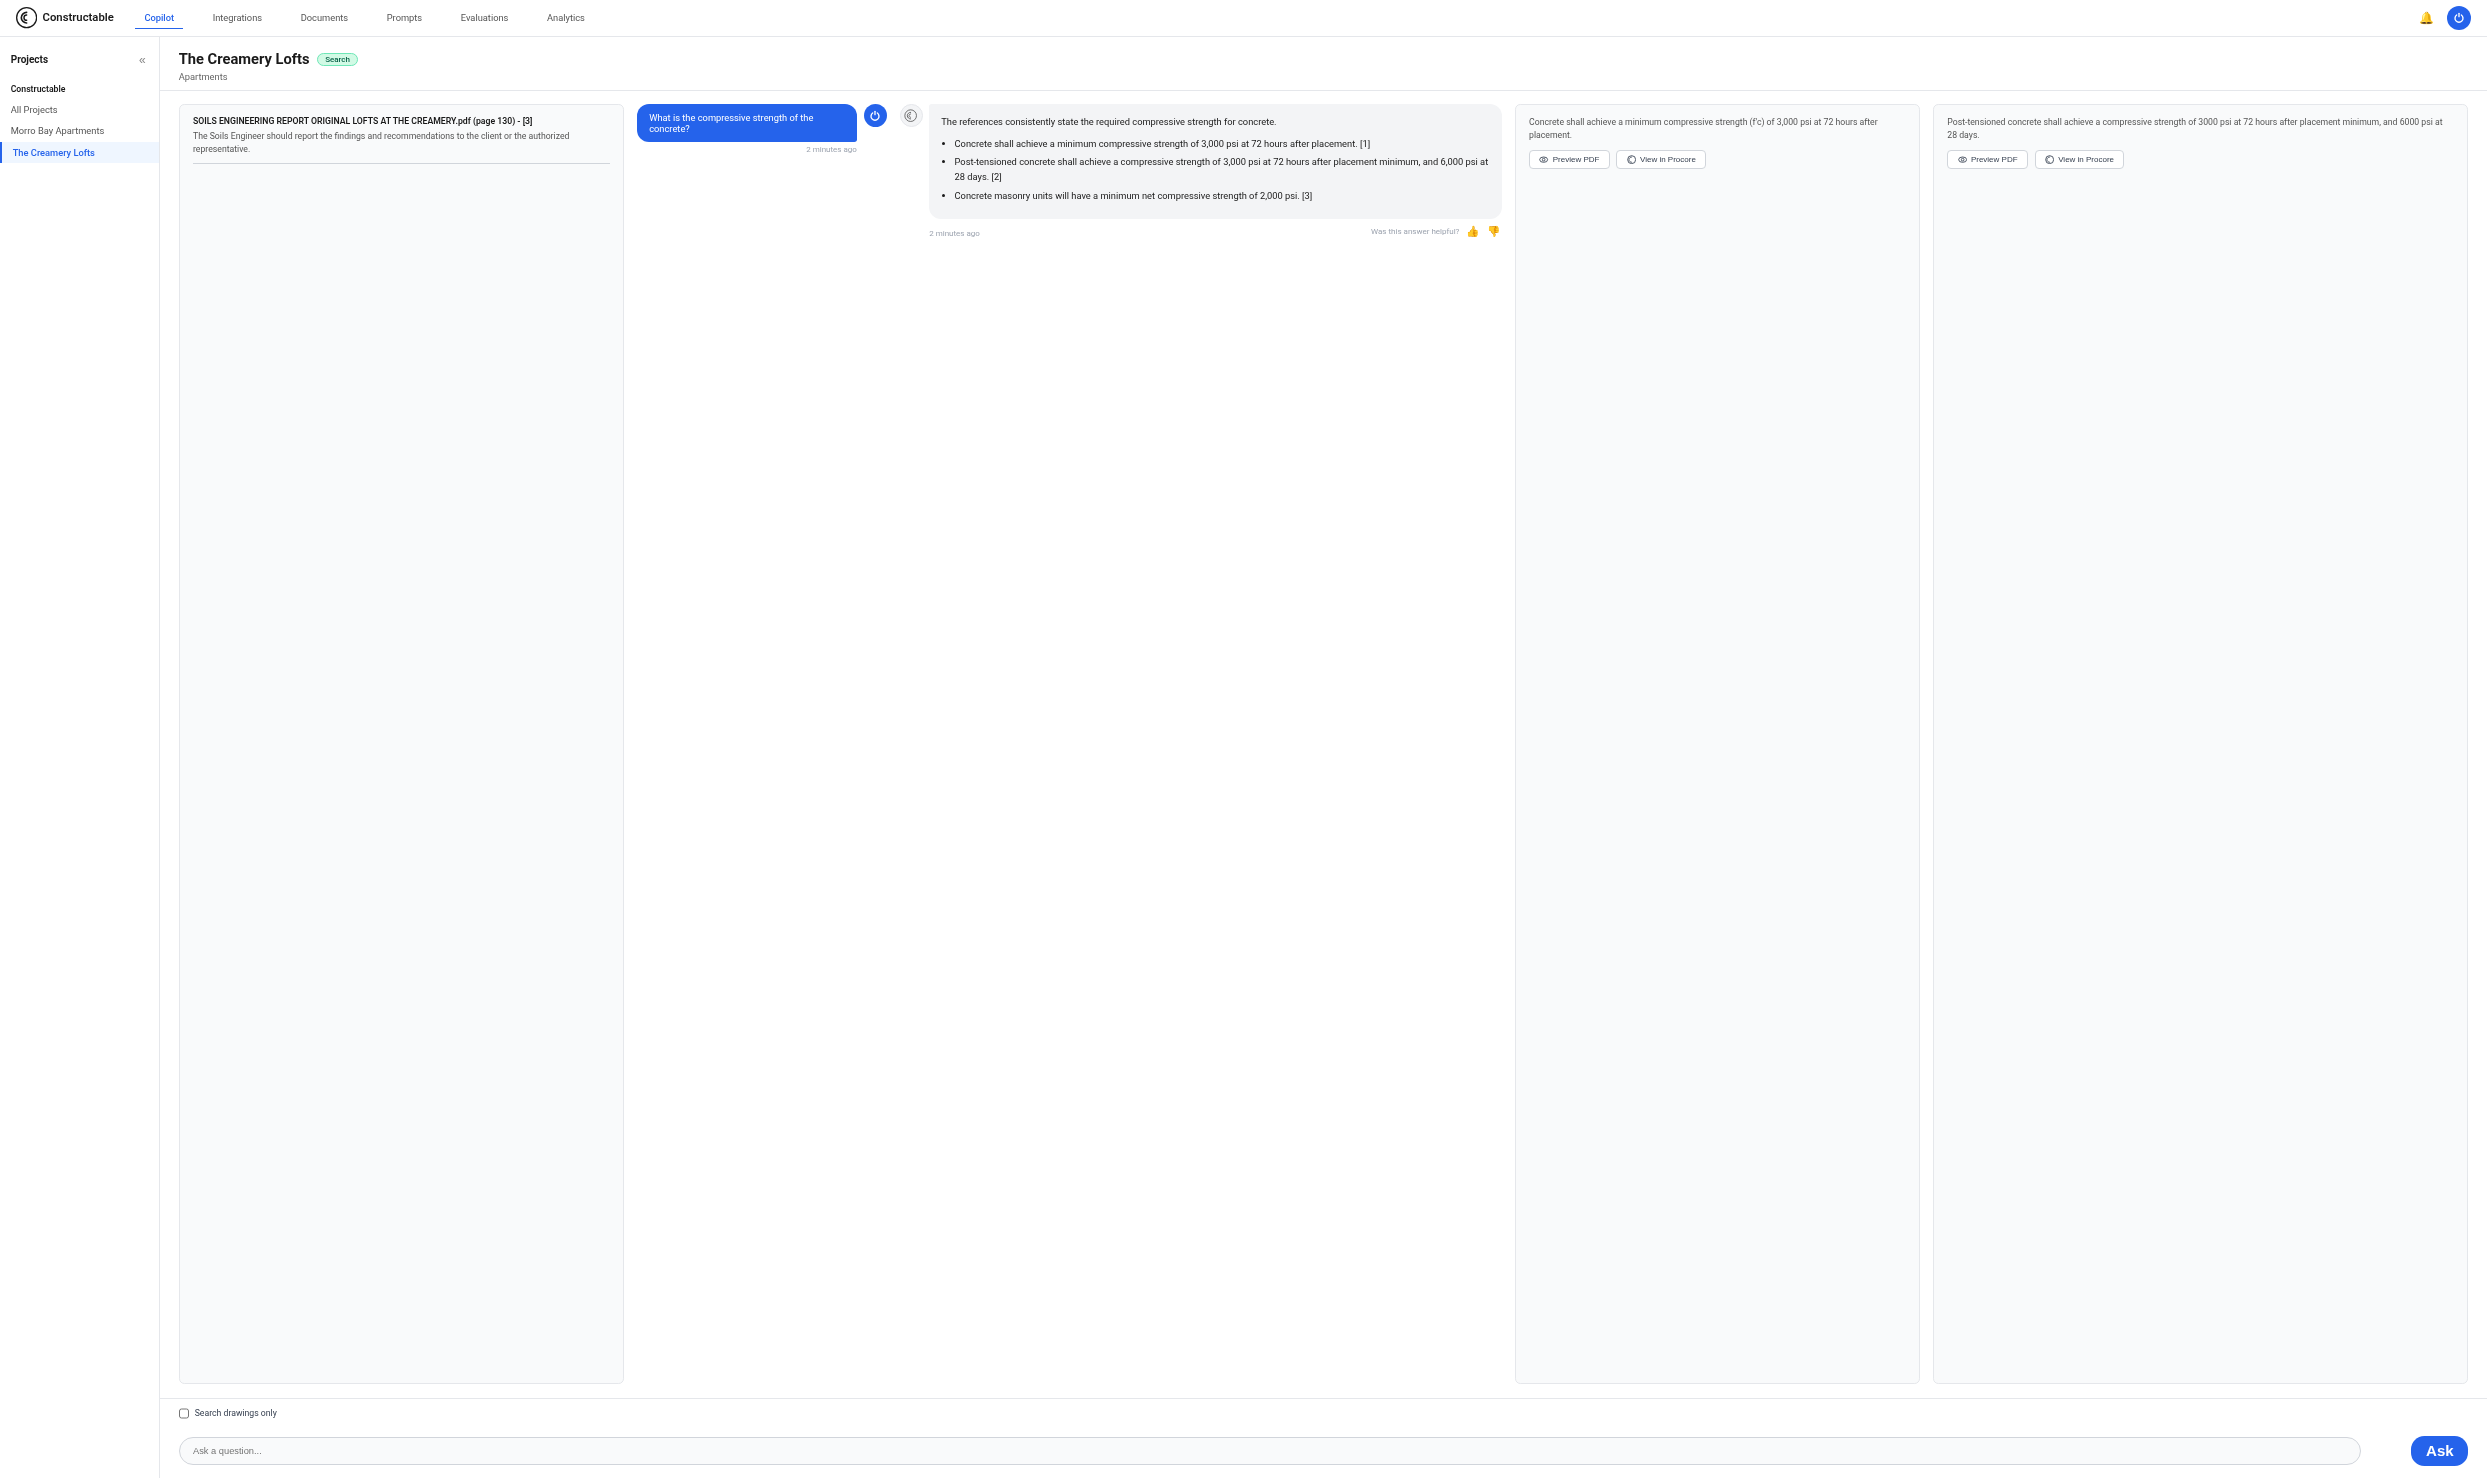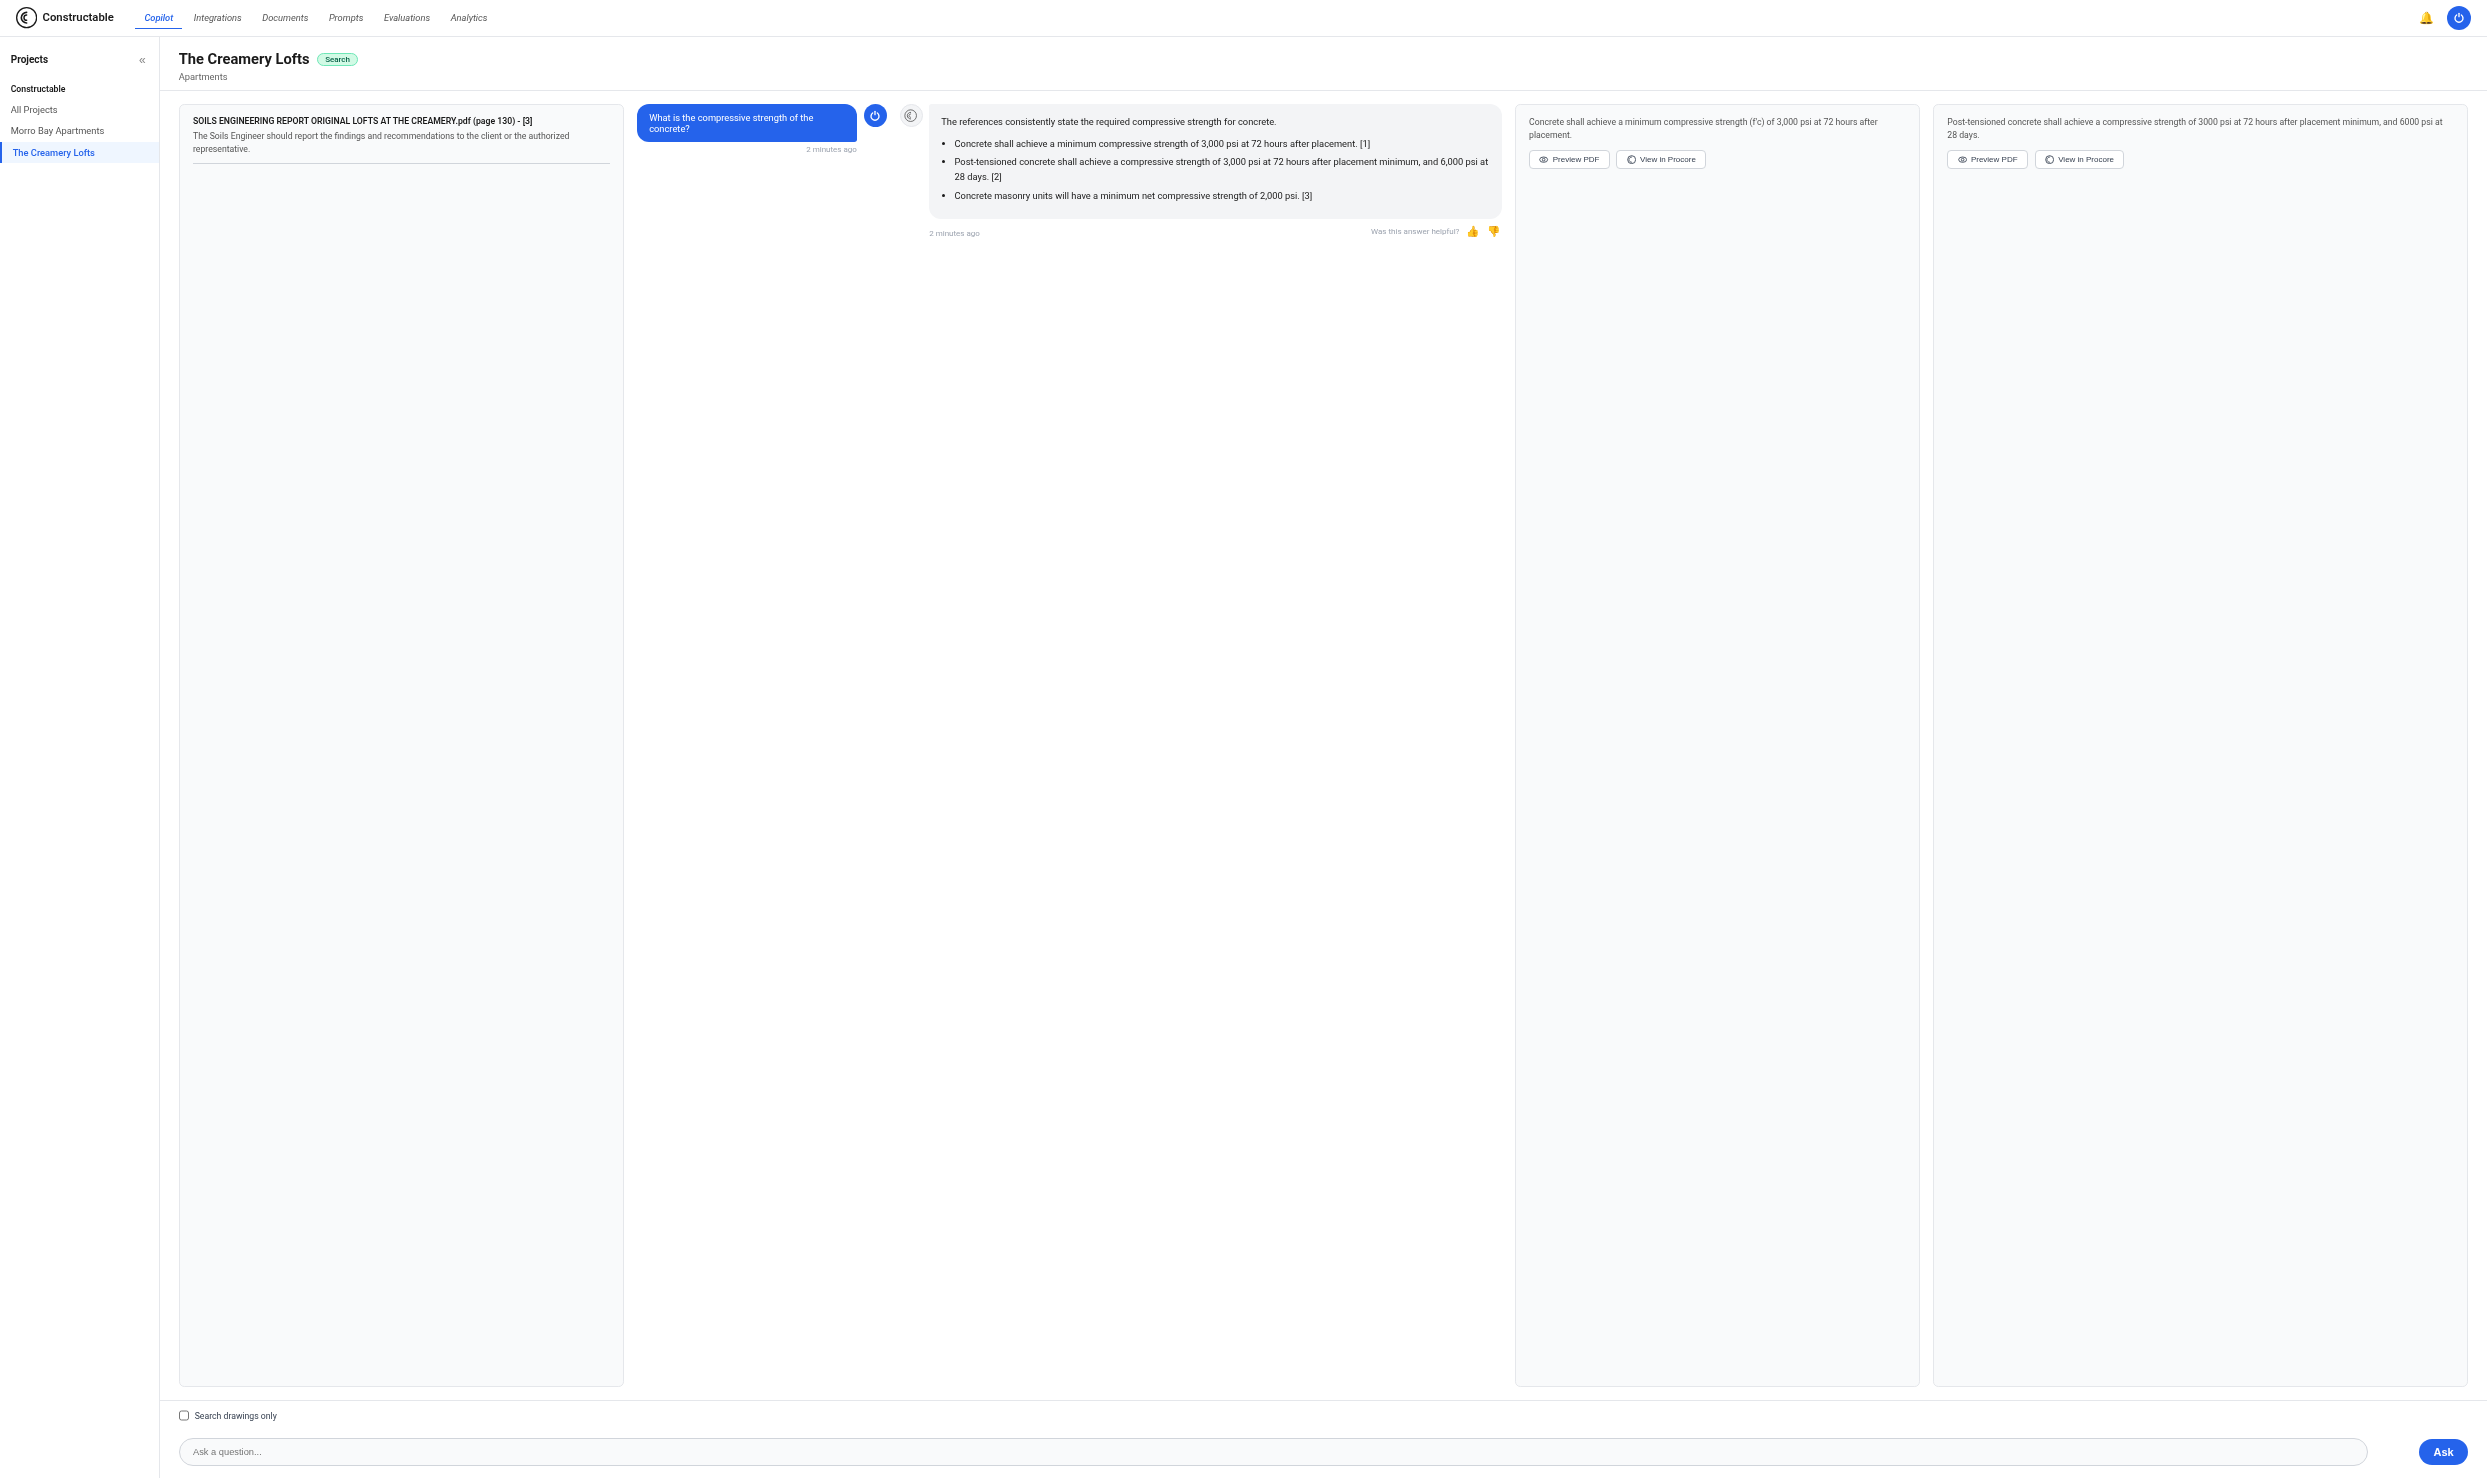--- a/index.html
+++ b/index.html
@@ -5,21 +5,21 @@
     * { box-sizing: border-box; margin: 0; padding: 0; }
     body { font-family: -apple-system, BlinkMacSystemFont, 'Segoe UI', Roboto, sans-serif; background: #fff; color: #1a1a1a; height: 100vh; display: flex; flex-direction: column; overflow: hidden; }
 
     
     .top-nav {
       display: flex; align-items: center; padding: 0 16px; height: 37px;
       border-bottom: 0.7px solid #e5e7eb; background: #fff; flex-shrink: 0;
     }
     .logo-area { display: flex; align-items: center; gap: 5.3px; margin-right: 21.3px; }
     .logo-text { font-size: 11.3px; font-weight: 600; color: #1a1a1a; }
-    .nav-items { display: flex; align-items: flex-start; gap: 2px; flex: 1; font-style: italic; }
+    .nav-items { display: flex; align-items: flex-start; gap: 20px; flex: 1; }
     .nav-item {
       padding: 5.3px 9.3px; font-size: 9.3px; color: #555; cursor: pointer;
       border-bottom: 1.3px solid transparent; text-decoration: none;
     }
     .nav-item.active { color: #2563eb; border-bottom: 1.3px solid #2563eb; font-weight: 500; }
     .nav-right { display: flex; align-items: center; gap: 8px; }
     .bell-btn {
       width: 24px; height: 24px; border-radius: 50%; display: flex;
       align-items: center; justify-content: center; cursor: pointer;
       background: transparent; border: none; color: #666; font-size: 12px;
@@ -124,21 +124,21 @@
     .drawings-check input { width: 10.7px; height: 10.7px; cursor: pointer; }
     .drawings-check label { font-size: 8.7px; color: #374151; cursor: pointer; }
     .input-row { display: flex; align-items: center; gap: 6.7px; }
     .ask-input {
       flex: 1; border: 0.7px solid #d1d5db; border-radius: 16px;
       padding: 8px 13.3px; font-size: 9.3px; outline: none; color: #374151;
       background: #f9fafb;
     }
     .ask-btn {
       background: #2563eb; color: #fff; border: none; border-radius: 13.3px;
-      padding: 6.7px 14.7px; font-size: 11px; font-weight: 600; cursor: pointer; margin-left: 44px;
+      padding: 6.7px 14.7px; font-size: 15px; font-weight: 600; cursor: pointer; margin-left: 44px;
     }
 
     
     .constructable-logo-svg { width: 21.3px; height: 21.3px; }
   </style>
 </head>
 <body>
 
 <nav class="top-nav">
   <div class="logo-area">

